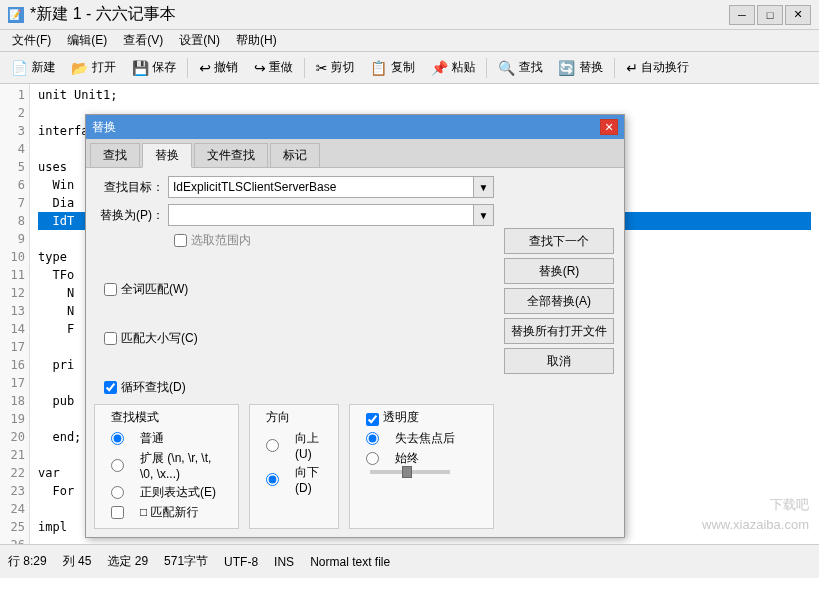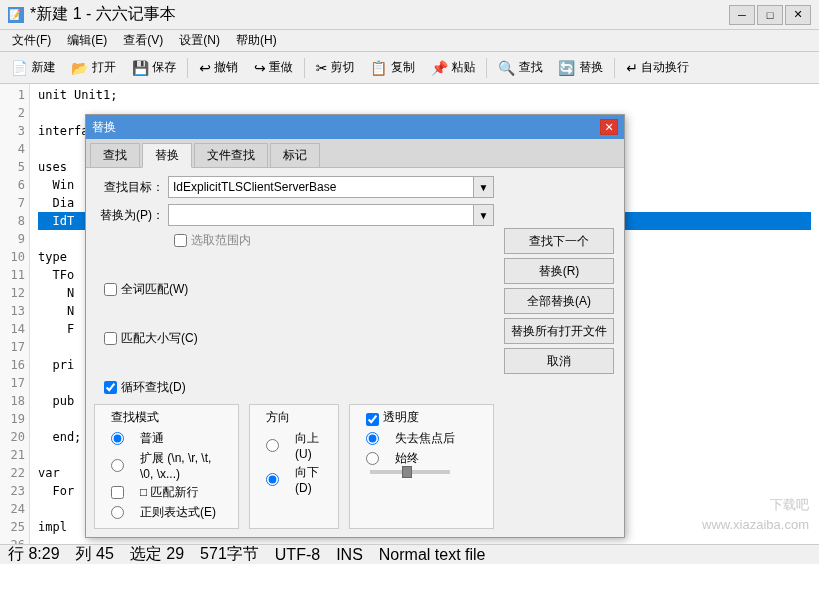--- a/index.html
+++ b/index.html
@@ -94,27 +94,27 @@
     .code-line {
       height: 18px;
       white-space: pre;
       line-height: 18px;
     }
     .code-line.highlighted { background: #0078d7; color: white; }
 
     
     .status-bar {
       background: #f0f0f0;
-      height: 20px;
+      height: 34px;
       display: flex;
       align-items: center;
       padding: 0 8px;
       border-top: 1px solid #ccc;
       gap: 16px;
-      font-size: 16px;
+      font-size: 12px;
     }
 
     
     .dialog-overlay {
       position: absolute;
       top: 0; left: 0; right: 0; bottom: 0;
       z-index: 100;
     }
     .dialog {
       position: absolute;
@@ -475,26 +475,26 @@
             <div class="option-group-title">查找模式</div>
             <div class="radio-row">
               <input type="radio" name="searchmode" id="mode_normal" checked="" style="">
               <label for="mode_normal">普通</label>
             </div>
             <div class="radio-row">
               <input type="radio" name="searchmode" id="mode_ext" style="">
               <label for="mode_ext">扩展 (\n, \r, \t, \0, \x...)</label>
             </div>
             <div class="radio-row">
+              <input type="radio" name="searchmode" id="mode_regex" style="">
+              <label for="mode_regex">正则表达式(E)</label>
+            </div>
+            <div class="radio-row">
               <input type="checkbox" id="match_newline" style="">
               <label for="match_newline">□ 匹配新行</label>
-            </div>
-            <div class="radio-row">
-              <input type="radio" name="searchmode" id="mode_regex" style="">
-              <label for="mode_regex">正则表达式(E)</label>
             </div>
           </div>
 
           <div class="option-group" style="max-width:90px;">
             <div class="option-group-title">方向</div>
             <div class="radio-row">
               <input type="radio" name="direction" id="dir_up" style="">
               <label for="dir_up">向上(U)</label>
             </div>
             <div class="radio-row">

